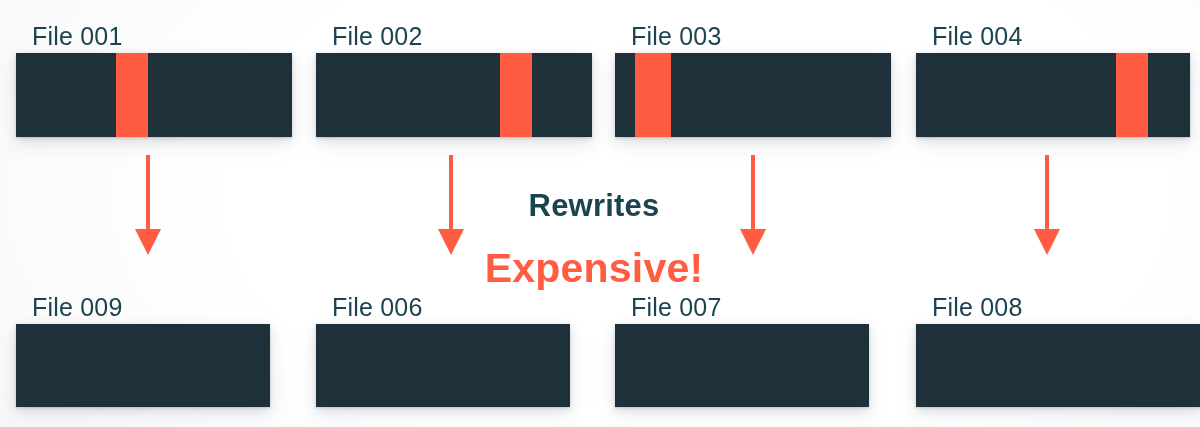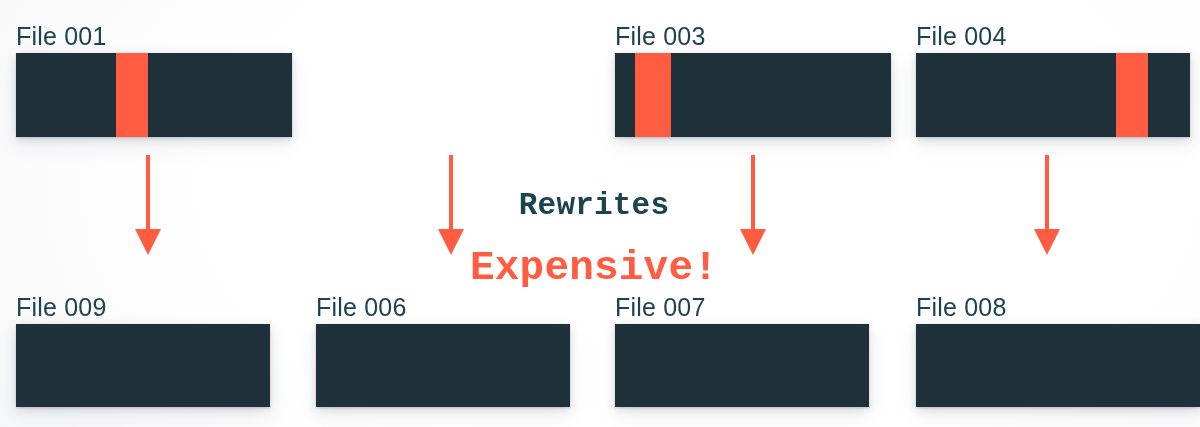--- a/index.html
+++ b/index.html
@@ -25,21 +25,21 @@
     overflow: hidden;
   }
 
   
   .file-group {
     position: absolute;
   }
 
   .file-label {
     position: absolute;
-    left: 0;
+    left: 16px;
     bottom: 100%;
     margin-bottom: 4px;
     white-space: nowrap;
     font-family: "Liberation Sans", sans-serif;
     font-size: 25px;
     font-weight: 400;
     letter-spacing: 0.2px;
     color: #1d4css;
     color: #1c4450;
     line-height: 1;
@@ -90,21 +90,20 @@
     border-right: 13px solid transparent;
     border-top: 26px solid #ff5c41;
   }
 
   
   .caption {
     position: absolute;
     white-space: nowrap;
     transform: translateX(-50%);
     line-height: 1;
-    font-family: Liberation Mono, monospace;
   }
   .caption-main {
     font-size: 31px;
     font-weight: 700;
     letter-spacing: 0.2px;
     color: #1b4450;
   }
   .caption-sub {
     font-size: 41px;
     font-weight: 700;
@@ -117,20 +116,26 @@
 
 <div id="canvas">
 
   <div class="file-group" id="src-0" style="left: 16px; top: 53px; width: 276px; height: 84px;">
     <span class="file-label">File 001</span>
     <div class="file-block">
       <div class="stripe" id="stripe-0" style="left: 36.2%; width: 11.6%;"></div>
     </div>
   </div>
 
+  <div class="file-group" id="src-1" style="left: 316px; top: 53px; width: 276px; height: 84px;">
+    <span class="file-label">File 002</span>
+    <div class="file-block">
+      <div class="stripe" id="stripe-1" style="left: 66.7%; width: 11.6%;"></div>
+    </div>
+  </div>
 
   <div class="file-group" id="src-2" style="left: 615px; top: 53px; width: 276px; height: 84px; border-radius: 26px;">
     <span class="file-label">File 003</span>
     <div class="file-block">
       <div class="stripe" id="stripe-2" style="left: 7.2%; width: 13%;"></div>
     </div>
   </div>
 
   <div class="file-group" id="src-3" style="left: 916px; top: 53px; width: 274px; height: 84px;">
     <span class="file-label">File 004</span>

